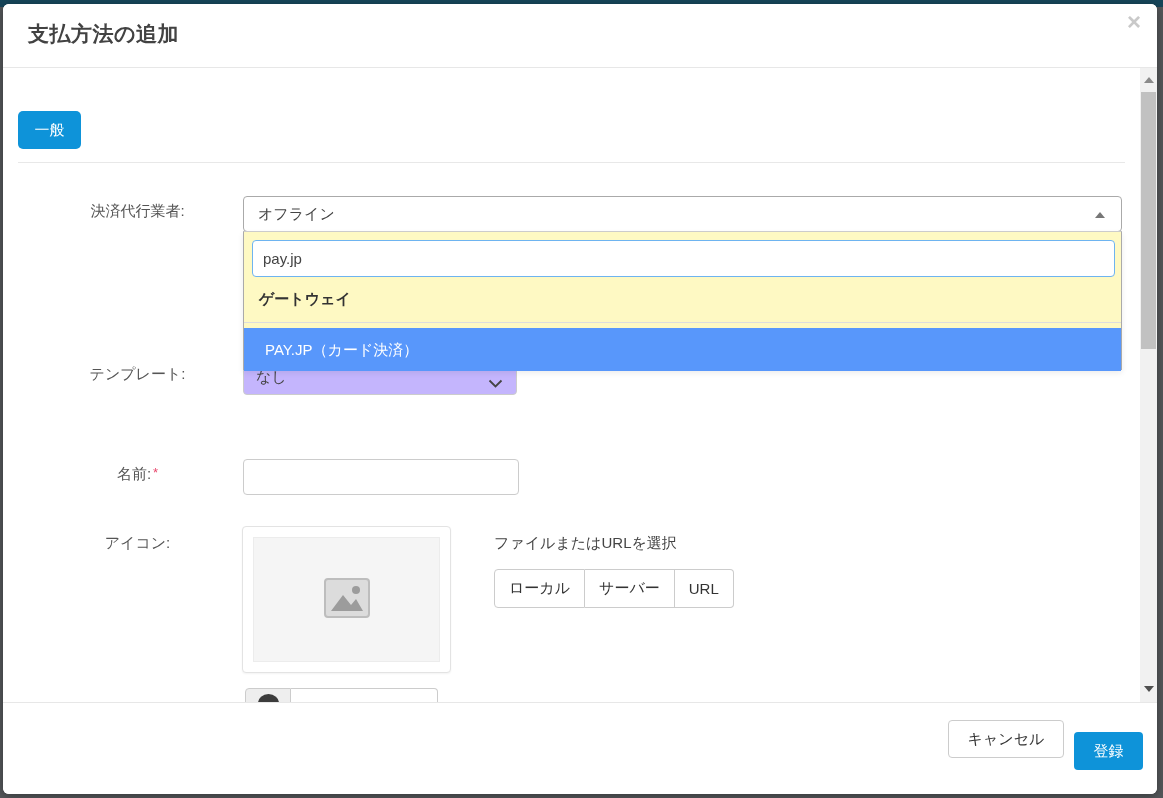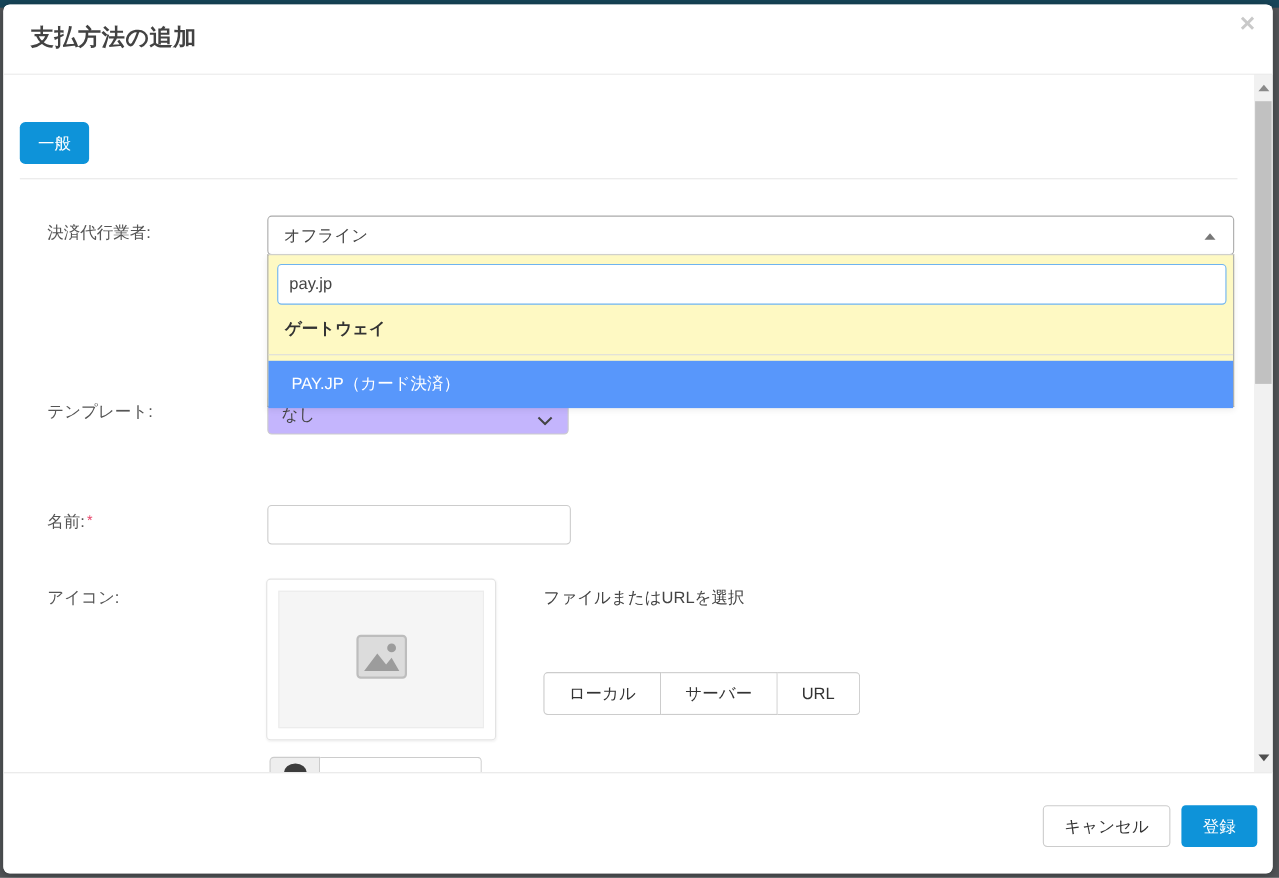--- a/index.html
+++ b/index.html
@@ -26,21 +26,21 @@
   
   .modal-body { position:absolute; top:64px; left:0; width:1137px; height:634px; overflow:hidden; background:#fff; }
 
   .tab-general {
     position:absolute; left:15px; top:43px; width:63px; height:38px;
     background:#0e93d9; color:#fff; border:none; border-radius:5px;
     font-size:15px; font-family:inherit; cursor:pointer;
   }
   .tab-divider { position:absolute; left:15px; top:94px; width:1107px; height:0; border-top:1px solid #e8e8e8; }
 
-  .form-label { position:absolute; left:40px; width:189px; text-align:left; font-size:15px; color:#555; }
+  .form-label { position:absolute; left:40px; width:189px; text-align:center; font-size:15px; color:#555; }
   .req { color:#e8486d; font-size:13px; vertical-align:top; margin-left:2px; }
 
   
   .s2-box {
     position:absolute; left:240px; top:128px; width:879px; height:36px;
     border:1px solid #aaa; border-radius:4px; background:#fff; cursor:pointer;
   }
   .s2-box .s2-text { position:absolute; left:14px; top:8px; font-size:15px; color:#444; }
   .arrow-up { position:absolute; right:16px; top:15px; width:0; height:0;
     border-left:5px solid transparent; border-right:5px solid transparent; border-bottom:6px solid #777; }
@@ -87,37 +87,37 @@
   }
   .icon-inner {
     position:absolute; left:10px; top:10px; right:10px; bottom:10px;
     background:#f5f5f5; border:1px solid #ececec;
     display:flex; align-items:center; justify-content:center;
   }
   .chooser-title { position:absolute; left:491px; top:466px; font-size:15px; color:#444; }
   .btn-group { position:absolute; left:491px; top:501px; height:39px; display:flex; }
   .btn-group .gbtn {
     height:39px; background:#fff; border:1px solid #ccc; border-left:none;
-    font-size:15px; color:#333; font-family:inherit; cursor:pointer; padding:0 22px;margin-top:42px;
+    font-size:15px; color:#333; font-family:inherit; cursor:pointer; padding:0 14px;
   }
   .btn-group .gbtn:first-child { border-left:1px solid #ccc; border-radius:4px 0 0 4px; }
   .btn-group .gbtn:last-child { border-radius:0 4px 4px 0; }
 
   
   .clip-group { position:absolute; left:242px; top:620px; width:193px; height:40px; }
   .clip-addon { position:absolute; left:0; top:0; width:46px; height:40px; background:#eee;
     border:1px solid #ccc; border-radius:4px 0 0 4px; overflow:hidden; }
   .clip-addon .blob { position:absolute; left:12px; top:5px; width:21px; height:18px; border-radius:50%; background:#3c3c3c; }
   .clip-input { position:absolute; left:46px; top:0; width:147px; height:40px; background:#fff;
     border:1px solid #ccc; border-left:none; border-radius:0 4px 4px 0; }
 
   
   .modal-footer { position:absolute; left:0; right:0; bottom:0; height:92px; border-top:1px solid #e7e7e7; background:#fff; }
   .btn-cancel {
-    position:absolute; left:945px; top:29px; width:116px; height:38px;
+    position:absolute; left:945px; top:17px; width:116px; height:38px;
     background:#fff; border:1px solid #ccc; border-radius:4px;
     font-size:15px; color:#333; font-family:inherit; cursor:pointer;
   }
   .btn-submit {
     position:absolute; left:1071px; top:29px; width:69px; height:38px;
     background:#0e93d9; border:none; border-radius:4px;
     font-size:15px; color:#fff; font-family:inherit; cursor:pointer;
   }
 
   

